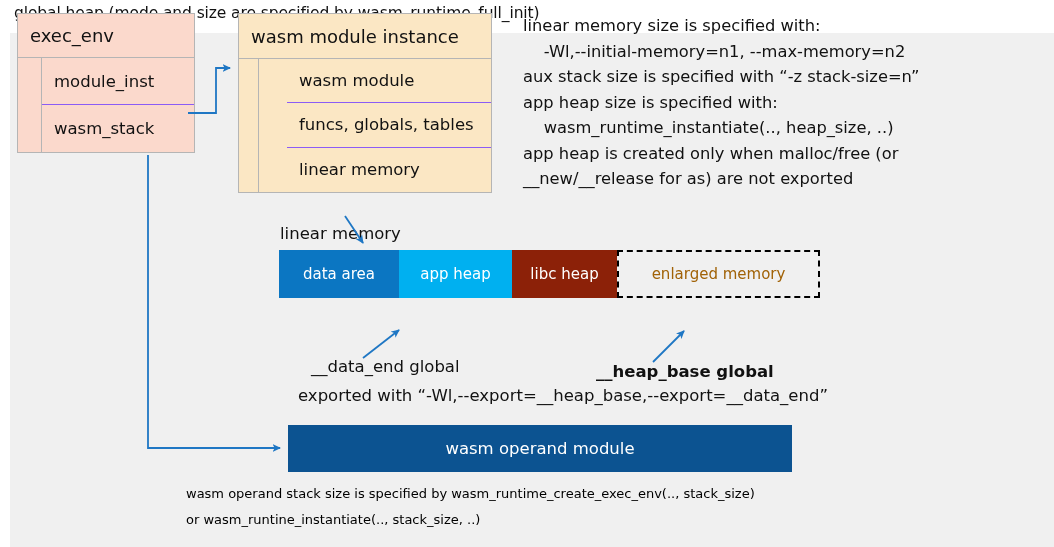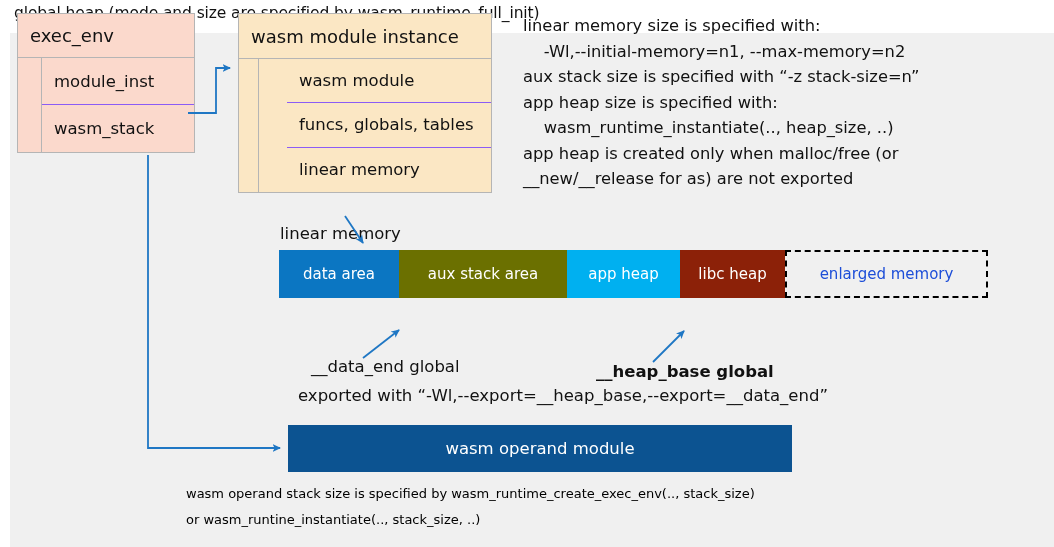--- a/index.html
+++ b/index.html
@@ -138,21 +138,21 @@
     align-items: center;
     justify-content: center;
     font-size: 15px;
     color: #ffffff;
     box-sizing: border-box;
     white-space: nowrap;
   }
   #memory-bar .seg.dashed {
     border: 2.5px dashed #000000;
     background: #f0f0f0;
-    color: #1d4ed8;
+    color: #a16207;
   }
 
   
   .annot {
     position: absolute;
     font-size: 16.5px;
     color: #111111;
     white-space: nowrap;
   }
   #annot-data-end  { left: 311px; top: 357px; }
@@ -231,21 +231,20 @@
 aux stack size is specified with “-z stack-size=n”
 app heap size is specified with:
     wasm_runtime_instantiate(.., heap_size, ..)
 app heap is created only when malloc/free (or
 __new/__release for as) are not exported</div>
 
   <div id="lm-caption">linear memory</div>
 
   <div id="memory-bar">
     <div class="seg" style="width: 120px; background: rgb(11, 118, 194);">data area</div>
-    <div class="seg" style="width: 168px; background: rgb(107, 112, 0);">aux stack area</div>
     <div class="seg" style="width: 113px; background: rgb(0, 176, 240);">app heap</div>
     <div class="seg" style="width: 105px; background: rgb(140, 33, 8);">libc heap</div>
     <div class="seg dashed" style="width: 203px;">enlarged memory</div>
   </div>
 
   <div class="annot" id="annot-data-end">__data_end global</div>
   <div class="annot" id="annot-heap-base">__heap_base global</div>
   <div class="annot" id="annot-exported">exported with “-Wl,--export=__heap_base,--export=__data_end”</div>
 
   <div id="operand-stack" style="background: rgb(12, 83, 145);">wasm operand module</div>

